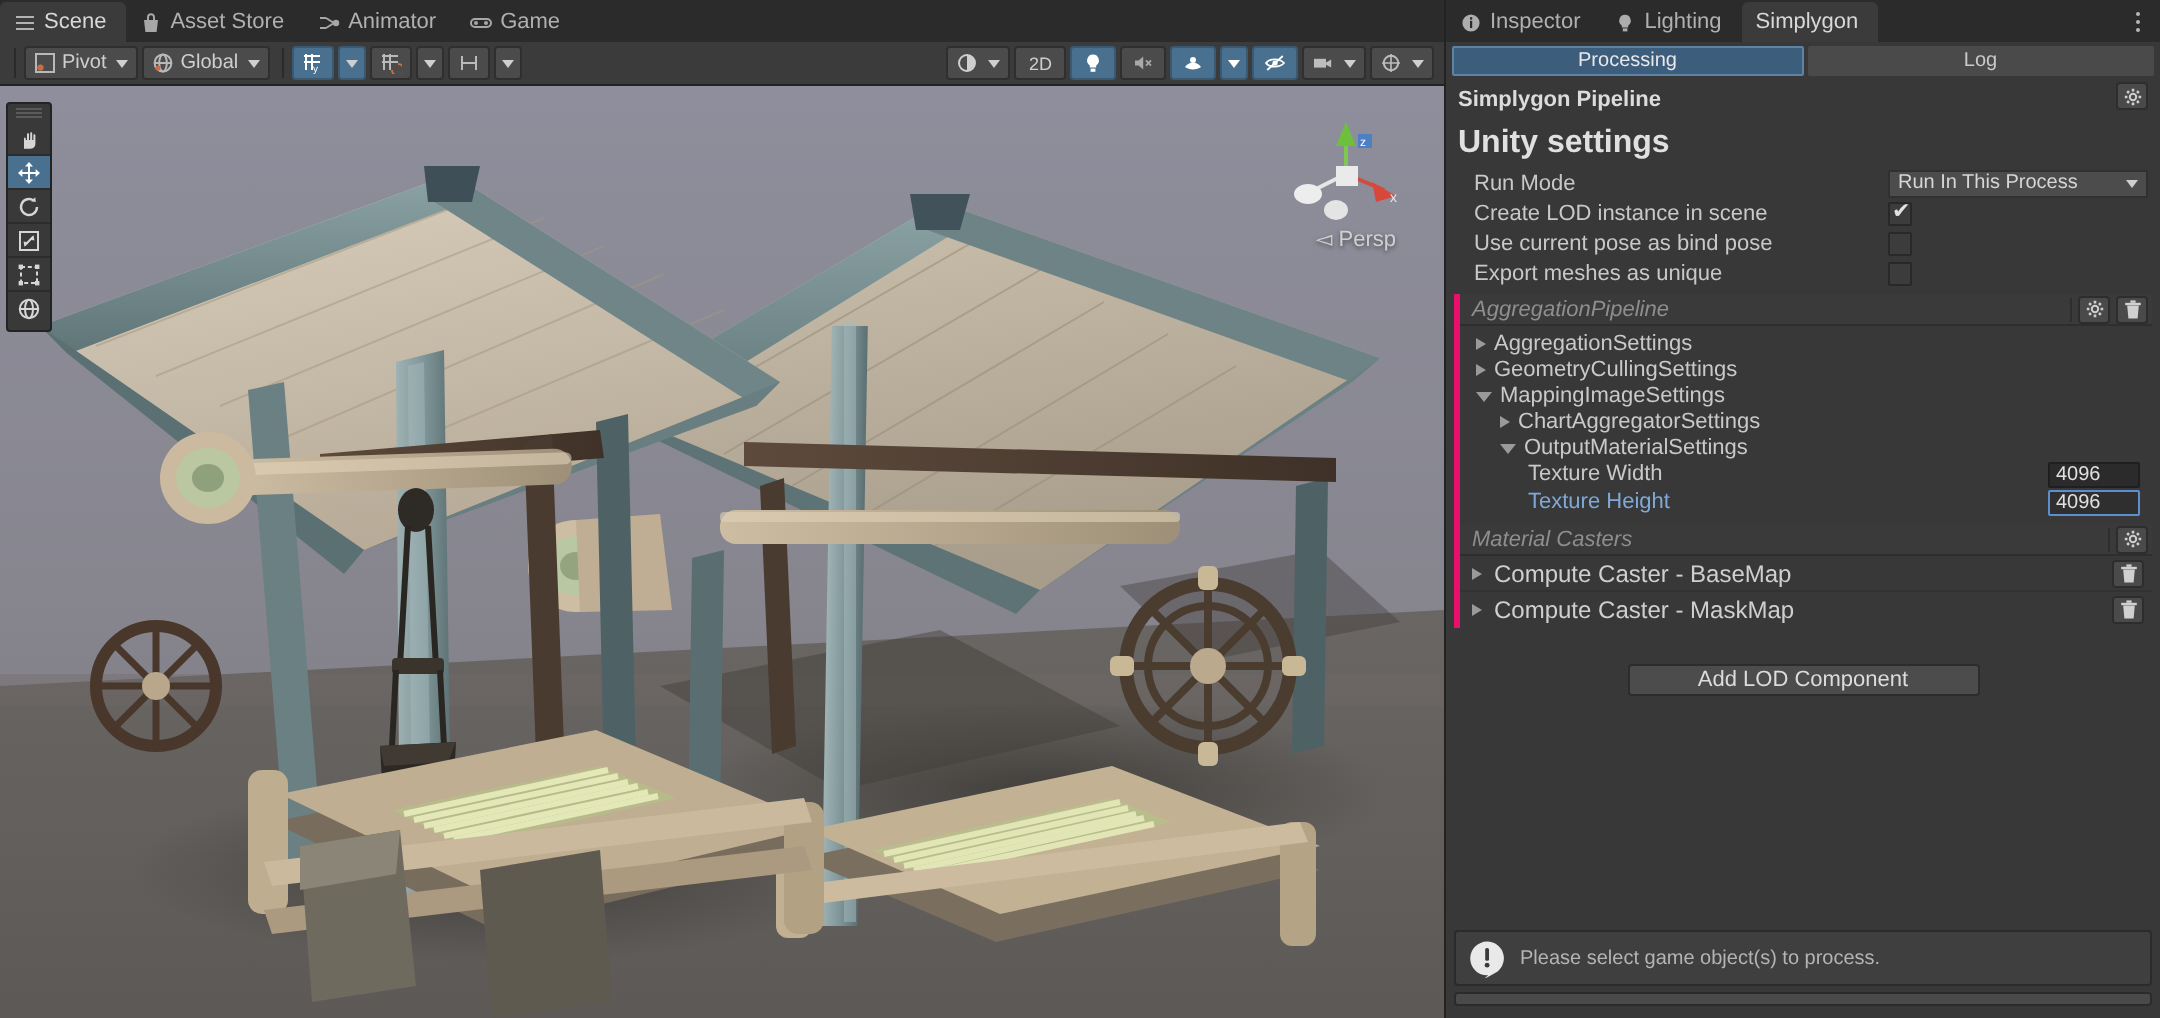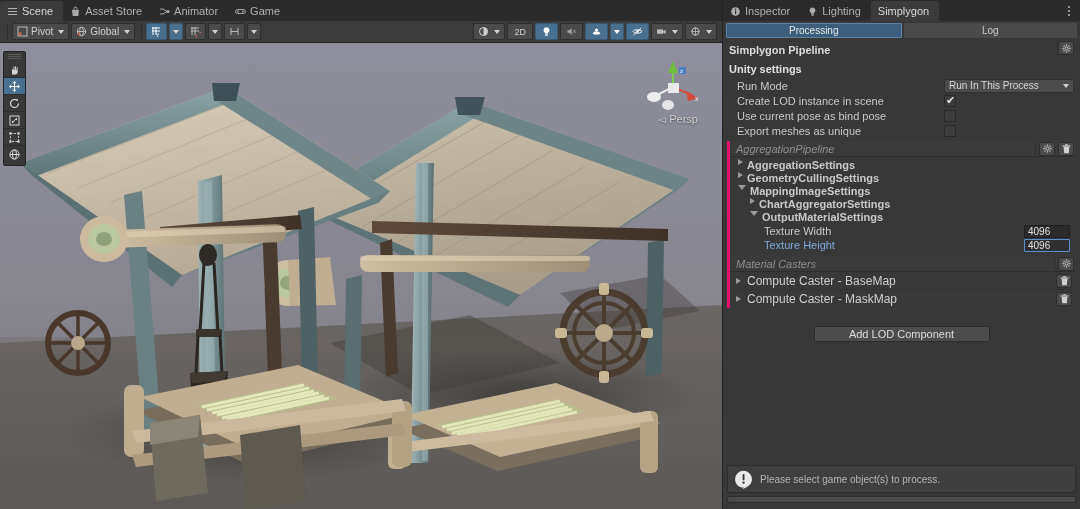--- a/index.html
+++ b/index.html
@@ -91,21 +91,21 @@
     display:flex; flex-direction:column; align-items:center; justify-content:center; gap:2px; }
   #insp-menu i { width:2px;height:2px;background:#b9b9b9;display:block;border-radius:50%; }
 
   #proc-tabs { display:flex; height: 15px; margin: 2px 3px 0; gap: 2px; }
   .ptab { flex:1; display:flex; align-items:center; justify-content:center;
     font-size: 10px; color:#c9c9c9; background:#4a4a4a; border-radius:1px; }
   .ptab.active { background:#3c5d7c; color:#e8e8e8; border:1px solid #5c82a6; }
 
   #insp-body { position:absolute; left:0; top:38px; right:0; bottom:42px; overflow:hidden; }
 
-  .sect-title { font-size:11px; color:#e0e0e0; font-weight:bold; padding: 5px 6px 3px 6px; }
+  .sect-title { font-size:16px; color:#e0e0e0; font-weight:bold; padding: 5px 6px 3px 6px; }
   .pipeline-title { font-size:11px; color:#dcdcdc; font-weight:bold; padding: 6px 6px 2px 6px; }
 
   .row { display:flex; align-items:center; height: 15px; padding: 0 6px 0 14px; text-align: right; }
   .row .lbl { font-size:11px; color:#c8c8c8; flex: 0 0 auto; }
   .row .spacer { flex:1; }
 
   .dropdown {
     width: 130px; height: 14px; background: #4c4c4c; border:1px solid #303030; border-radius:1px;
     display:flex; align-items:center; padding: 0 4px; font-size:10px; color:#d6d6d6;
   }
@@ -126,21 +126,21 @@
     border-bottom:1px solid #2e2e2e; padding-left:6px;
   }
   .hdrrow .htxt { font-size:11px; color:#8e8e8e;font-style:italic; }
   .iconbtn {
     width: 16px; height: 14px; background:#4a4a4a; border:1px solid #2d2d2d; border-radius:2px;
     display:flex; align-items:center; justify-content:center; margin-left:3px;
   }
   .iconbtn.trash { }
   .vsep { width:1px;height:12px;background:#2e2e2e; margin-left:auto; }
 
-  .treerow { display:flex; align-items:flex-start; height: 13px; font-size:11px; color:#c9c9c9;font-weight:bold; }
+  .treerow { display:flex; align-items:center; height: 13px; font-size:11px; color:#c9c9c9; }
   .tri { width:0;height:0;border-top:3.5px solid transparent;border-bottom:3.5px solid transparent;
     border-left:5px solid #9a9a9a; margin-right:4px; flex:0 0 auto;}
   .tri.open { border-left:4px solid transparent;border-right:4px solid transparent;
     border-top:5px solid #9a9a9a; border-bottom:0; margin-bottom:-2px; }
 
   .fieldrow { display:flex; align-items:center; height: 14px; font-size:11px; color:#c9c9c9; }
   .numfield {
     margin-left:auto; width: 46px; height: 13px; background:#2b2b2b; border:1px solid #1f1f1f;
     border-radius:1px; display:flex; align-items:center; padding-left:3px; font-size:10px; color:#e0e0e0;
   }

